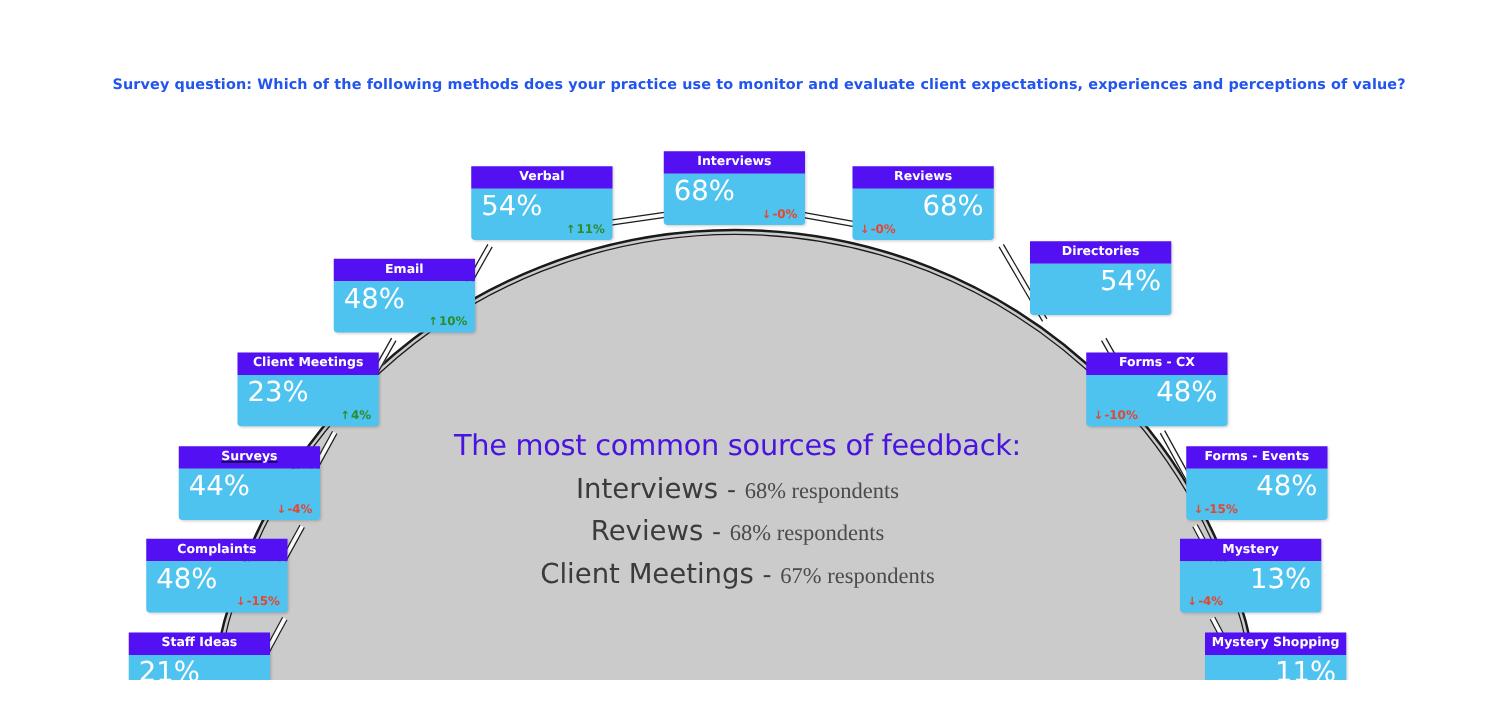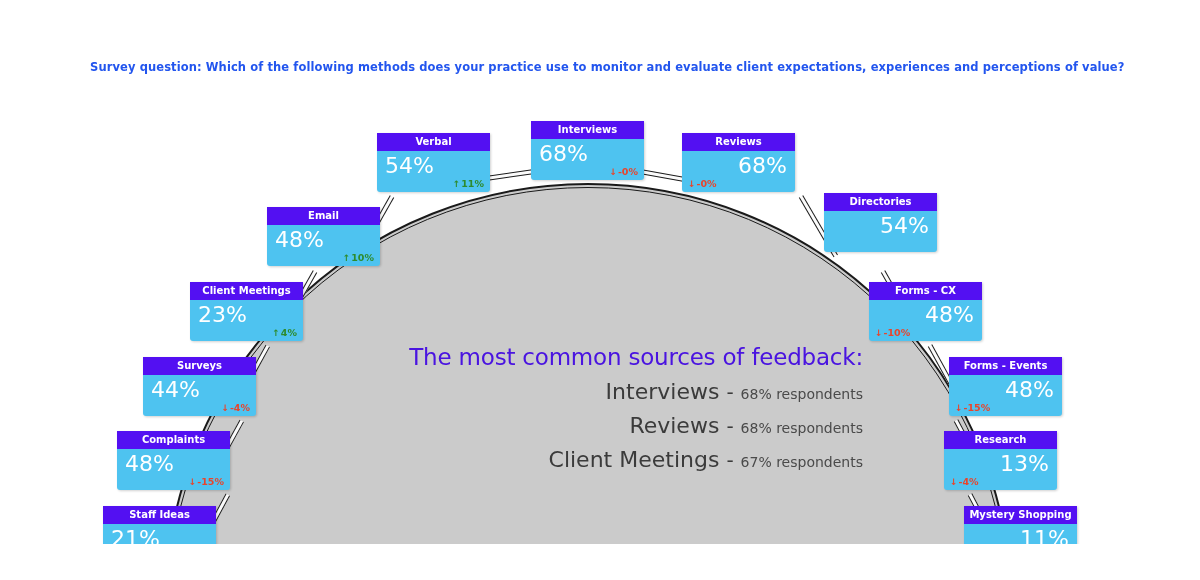--- a/index.html
+++ b/index.html
@@ -38,40 +38,40 @@
     width:840px; height:840px;
     border-radius:50%;
     background:#cbcbcb;
     border:1.5px solid #1a1a1a;
     box-sizing:border-box;
   }
 
   
   .center-block{
     position:absolute;
-    left:343px;top:344px;width:520px;
-    text-align:right;
+    left:330px;top:344px;width:520px;
+    text-align:center;
     pointer-events:none;
   }
   .center-title{
     font-size:23px;
     color:#4a14e0;
     font-weight:400;
     margin-bottom:8px;
     letter-spacing:-0.2px;
   }
   .center-line{
     font-size:22px;
     color:#3d3d3d;
     margin-top:9px;
     white-space:nowrap;
   }
   .center-line .lbl{font-size:22px;color:#3b3b3b;}
   .center-line .dash{font-size:20px;color:#3b3b3b;}
-  .center-line .sub{font-size:14px;color:#4a4a4a;}
+  .center-line .sub{font-size:18px;color:#4a4a4a;font-family:Liberation Serif, serif;}
 
   
   .conn{position:absolute;transform-origin:0 50%;}
   .conn .rail{
     position:absolute;left:0;top:0;height:5px;width:100%;
     background:#fbfbfb;
     border-top:1.3px solid #1c1c1c;
     border-bottom:1.3px solid #1c1c1c;
     box-sizing:border-box;
   }
@@ -231,21 +231,21 @@
           <span class="delta"><span class="arw">↑</span><span>4%</span></span>
         </div>
       </div>
       <div class="card ar down" style="left: 869px; top: 282px;">
         <div class="hdr">Forms - CX</div>
         <div class="body">
           <span class="val">48%</span>
           <span class="delta"><span class="arw">↓</span><span>-10%</span></span>
         </div>
       </div>
-      <div class="card al down" style="left: 143px; top: 357px;">
+      <div class="card al down" style="left: 143px; top: 357px; text-decoration: underline;">
         <div class="hdr">Surveys</div>
         <div class="body">
           <span class="val">44%</span>
           <span class="delta"><span class="arw">↓</span><span>-4%</span></span>
         </div>
       </div>
       <div class="card ar down" style="left: 914px; top: 357px; margin-left: 35px;">
         <div class="hdr">Forms - Events</div>
         <div class="body">
           <span class="val">48%</span>
@@ -253,21 +253,21 @@
         </div>
       </div>
       <div class="card al down" style="left: 117px; top: 431px;">
         <div class="hdr">Complaints</div>
         <div class="body">
           <span class="val">48%</span>
           <span class="delta"><span class="arw">↓</span><span>-15%</span></span>
         </div>
       </div>
       <div class="card ar down" style="left: 944px; top: 431px;">
-        <div class="hdr">Research</div>
+        <div class="hdr">Mystery</div>
         <div class="body">
           <span class="val">13%</span>
           <span class="delta"><span class="arw">↓</span><span>-4%</span></span>
         </div>
       </div>
       <div class="card al up" style="left: 103px; top: 506px;">
         <div class="hdr">Staff Ideas</div>
         <div class="body">
           <span class="val">21%</span>
           <span class="delta"><span class="arw">↑</span><span>21%</span></span>

